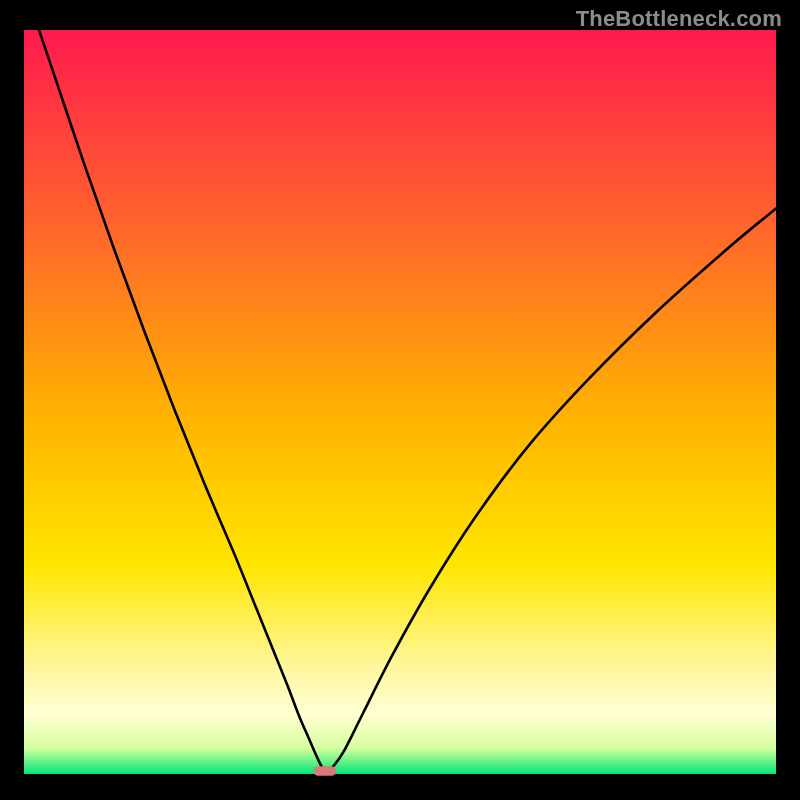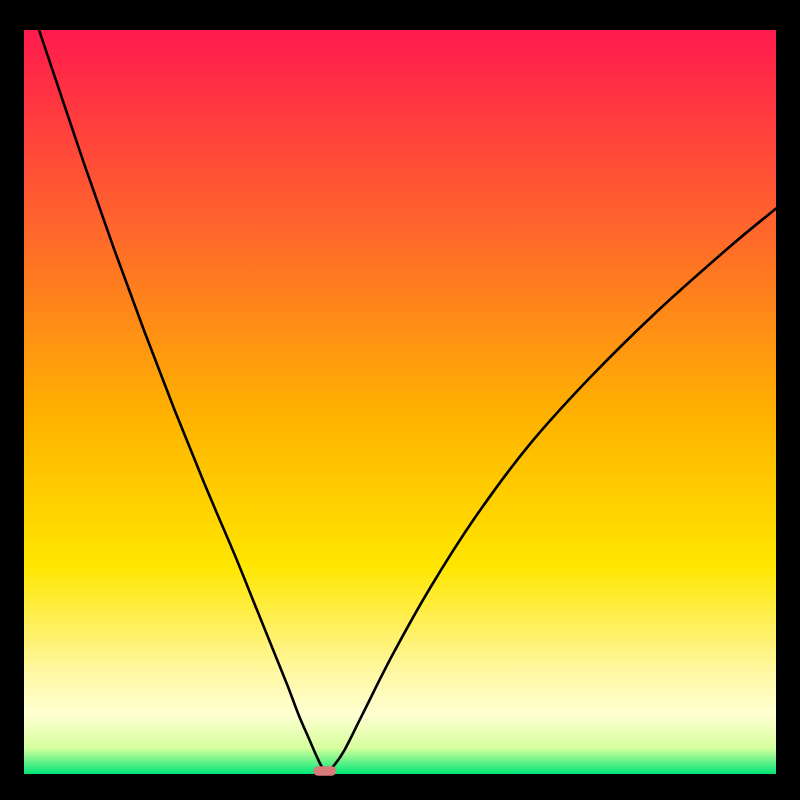--- a/index.html
+++ b/index.html
@@ -31,20 +31,21 @@
   svg {
     position: absolute;
     left: 0;
     top: 0;
   }
 </style>
 </head>
 <body>
 <div class="frame">
 
+<div class="watermark">TheBottleneck.com</div>
 
 <svg id="chart-svg" width="800" height="800" viewBox="0 0 800 800">
   <defs>
     <linearGradient id="bg-grad" x1="0" y1="0" x2="0" y2="1">
           <stop offset="0%" stop-color="#ff1a4d"></stop>
           <stop offset="28.000000000000004%" stop-color="#ff6a2a"></stop>
           <stop offset="52%" stop-color="#ffb300"></stop>
           <stop offset="72%" stop-color="#ffe600"></stop>
           <stop offset="86%" stop-color="#fff7a0"></stop>
           <stop offset="92%" stop-color="#ffffd2"></stop>

